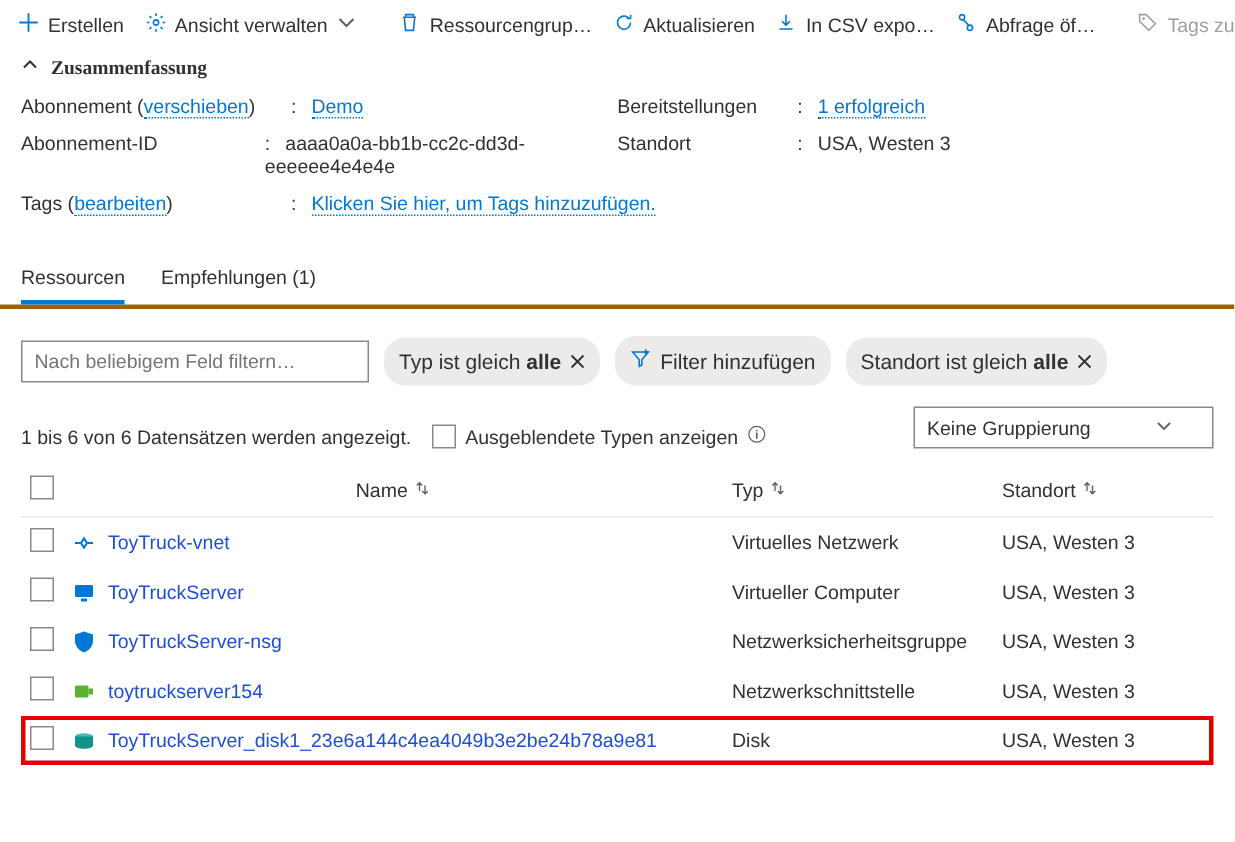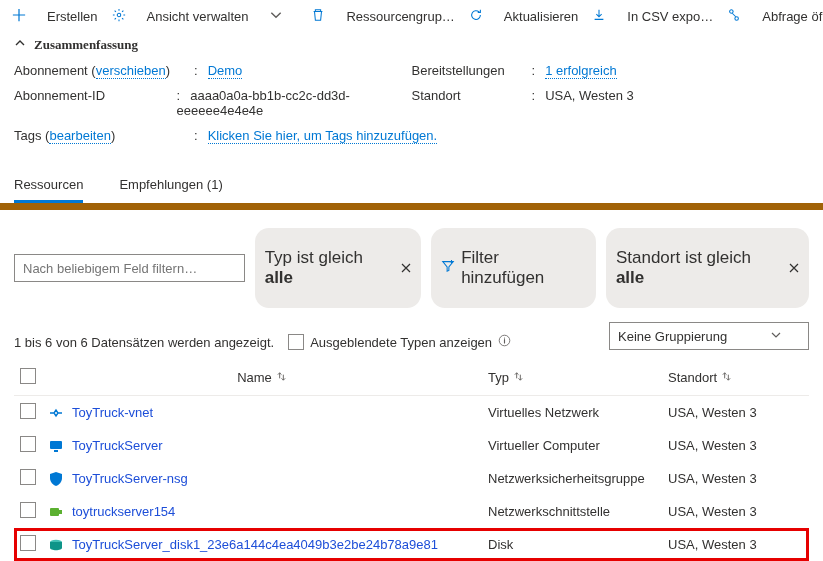--- a/index.html
+++ b/index.html
@@ -1,37 +1,37 @@
 <!DOCTYPE html>
 <html><head>
 <meta charset="utf-8">
 <style>
   * { box-sizing: border-box; margin: 0; padding: 0; }
   body { font-family: "Segoe UI", Arial, sans-serif; font-size: 13px; color: #323130; width: 823px; background: #fff; }
   .toolbar { display: flex; align-items: center; gap: 14px; padding: 8px 12px; }
-  .tbtn { display: flex; align-items: center; gap: 21px; cursor: pointer; color: #323130; white-space: nowrap; }
+  .tbtn { display: flex; align-items: center; gap: 6px; cursor: pointer; color: #323130; white-space: nowrap; }
   .tbtn.disabled { color: #a19f9d; }
   .tbtn svg { width: 14px; height: 14px; }
   .sep { width: 1px; height: 16px; background: #edebe9; }
   .summary { padding: 4px 14px 6px 14px; }
   .summary-header { display: flex; align-items: center; gap: 8px; cursor: pointer; margin-bottom: 10px; font-family: Liberation Serif, serif; }
   .summary-header svg { width: 12px; height: 12px; }
   .summary-header .title { font-weight: 600; }
   .kvrow { display: flex; margin-bottom: 10px; }
   .kvcol { flex: 1; display: flex; }
   .kvkey { width: 180px; color: #323130; }
   .kvval { color: #323130; }
   .kvsep { display: inline-block; width: 10px; color: #323130; }
   a.link { color: #0078d4; text-decoration: none; border-bottom: 1px dotted #0078d4; cursor: pointer; }
-  .tabs { display: flex; gap: 36px; padding: 18px 14px 0 14px; border-bottom: 7px solid #a16207; }
+  .tabs { display: flex; gap: 24px; padding: 18px 14px 0 14px; border-bottom: 3px solid #a16207; }
   .tab { padding-bottom: 8px; cursor: pointer; }
   .tab.active { border-bottom: 3px solid #0078d4; font-weight: 400; }
   .filters { display: flex; align-items: center; gap: 10px; padding: 18px 14px 10px 14px; }
   .field { border: 1px solid #8a8886; height: 28px; padding: 0 8px; font-size: 13px; width: 232px; color:#605e5c; background:#fff; }
-  .pill { display: inline-flex; align-items: center; gap: 6px; background: #edebe9; border-radius: 14px; padding: 20px 10px; font-size: 17px; cursor: pointer; }
+  .pill { display: inline-flex; align-items: center; gap: 6px; background: #edebe9; border-radius: 14px; padding: 8px 10px; font-size: 14px; cursor: pointer; }
   .pill .x svg { width: 10px; height: 10px; }
   .pill.add { background:#edebe9; }
   .pill.add svg { width:14px; height:14px; }
   .statusrow { display: flex; align-items: flex-end; padding: 4px 14px 10px 14px; gap: 14px; }
   .statusrow .left { flex: 1; display:flex; align-items:center; gap:14px; }
   .chkline { display:flex; align-items:center; gap:6px; }
   .chkline .chk, .row .chk, th .chk { width:16px; height:16px; border:1px solid #8a8886; display:inline-block; }
   .info svg { width:13px; height:13px; color:#605e5c; }
   .select { border:1px solid #8a8886; height:28px; padding:0 26px 0 8px; width:200px; position:relative; font-size:13px; display:flex; align-items:center; justify-content:space-between; cursor:pointer;}
   .select svg { width:12px; height:12px; }

